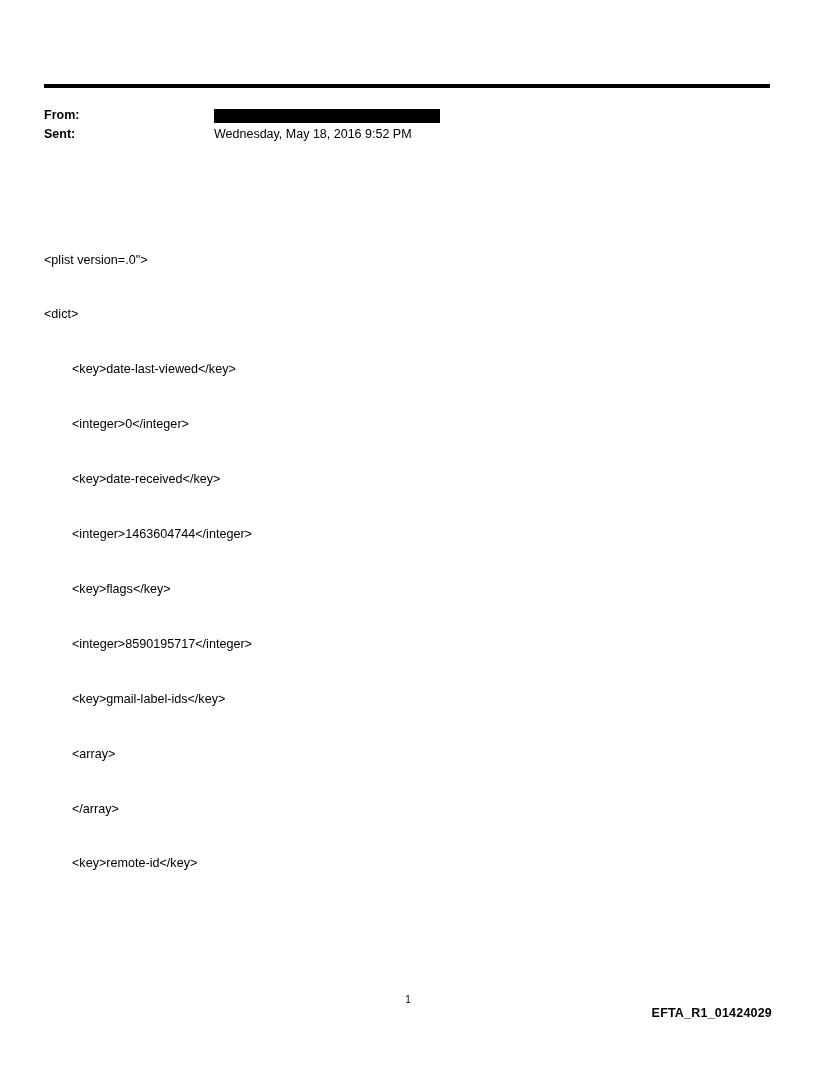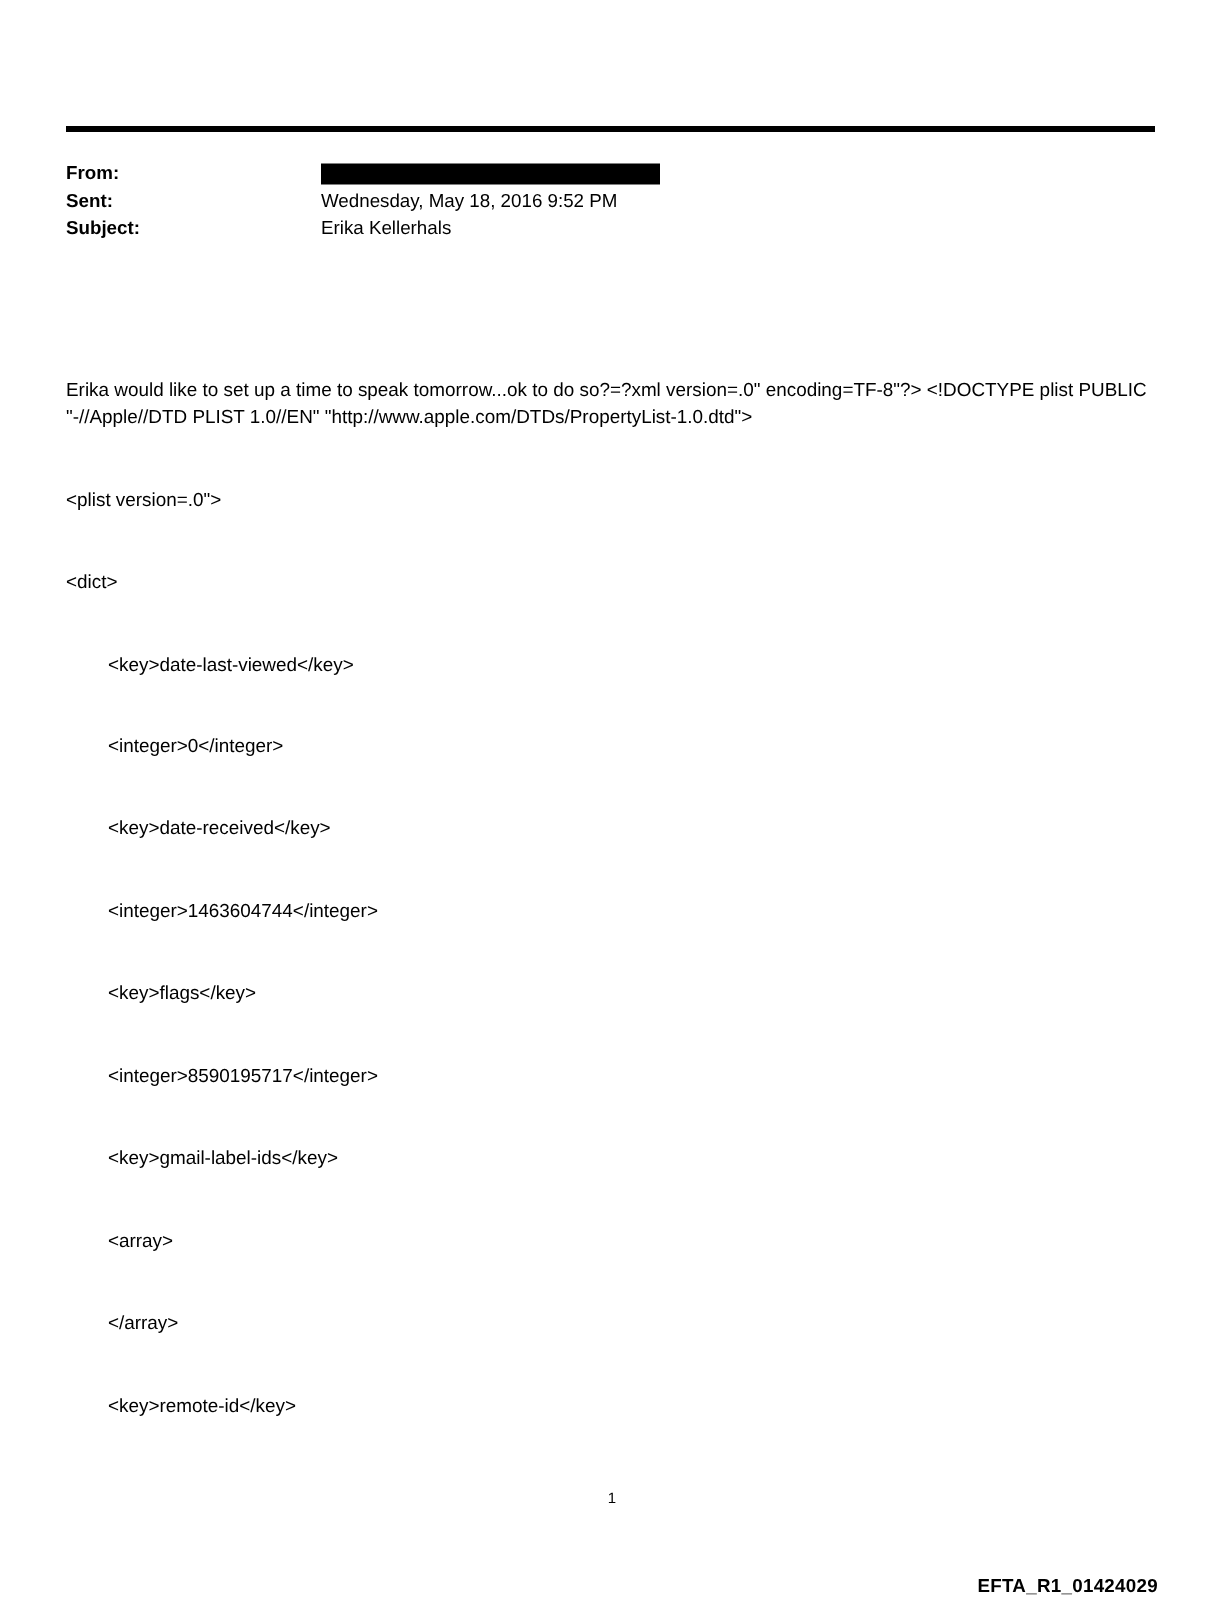--- a/index.html
+++ b/index.html
@@ -76,21 +76,21 @@
     position: absolute;
     left: 0;
     top: 994px;
     width: 816px;
     text-align: center;
     font-size: 10px;
   }
   .bates {
     position: absolute;
     right: 44px;
-    top: 1050px;
+    top: 1006px;
     font-size: 12.5px;
     font-weight: bold;
     letter-spacing: 0.2px;
   }
 </style>
 </head>
 <body>
 
 <div class="page">
 
@@ -99,29 +99,24 @@
   <table class="header-table">
     <tbody>
       <tr>
         <td class="header-label">From:</td>
         <td class="header-value"><span class="redaction"></span></td>
       </tr>
       <tr>
         <td class="header-label">Sent:</td>
         <td class="header-value">Wednesday, May 18, 2016 9:52 PM</td>
       </tr>
-      <tr>
-        <td class="header-label">Subject:</td>
-        <td class="header-value">Erika Kellerhals</td>
-      </tr>
     </tbody>
   </table>
 
   <div class="body-text">
-    <div class="body-para">Erika would like to set up a time to speak tomorrow...ok to do so?=?xml version=.0" encoding=TF-8"?&gt; &lt;!DOCTYPE plist PUBLIC "-//Apple//DTD PLIST 1.0//EN" "http://www.apple.com/DTDs/PropertyList-1.0.dtd"&gt;</div>
     <div class="body-line">&lt;plist version=.0"&gt;</div>
     <div class="body-line">&lt;dict&gt;</div>
     <div class="body-line">        &lt;key&gt;date-last-viewed&lt;/key&gt;</div>
     <div class="body-line">        &lt;integer&gt;0&lt;/integer&gt;</div>
     <div class="body-line">        &lt;key&gt;date-received&lt;/key&gt;</div>
     <div class="body-line">        &lt;integer&gt;1463604744&lt;/integer&gt;</div>
     <div class="body-line">        &lt;key&gt;flags&lt;/key&gt;</div>
     <div class="body-line">        &lt;integer&gt;8590195717&lt;/integer&gt;</div>
     <div class="body-line">        &lt;key&gt;gmail-label-ids&lt;/key&gt;</div>
     <div class="body-line">        &lt;array&gt;</div>

